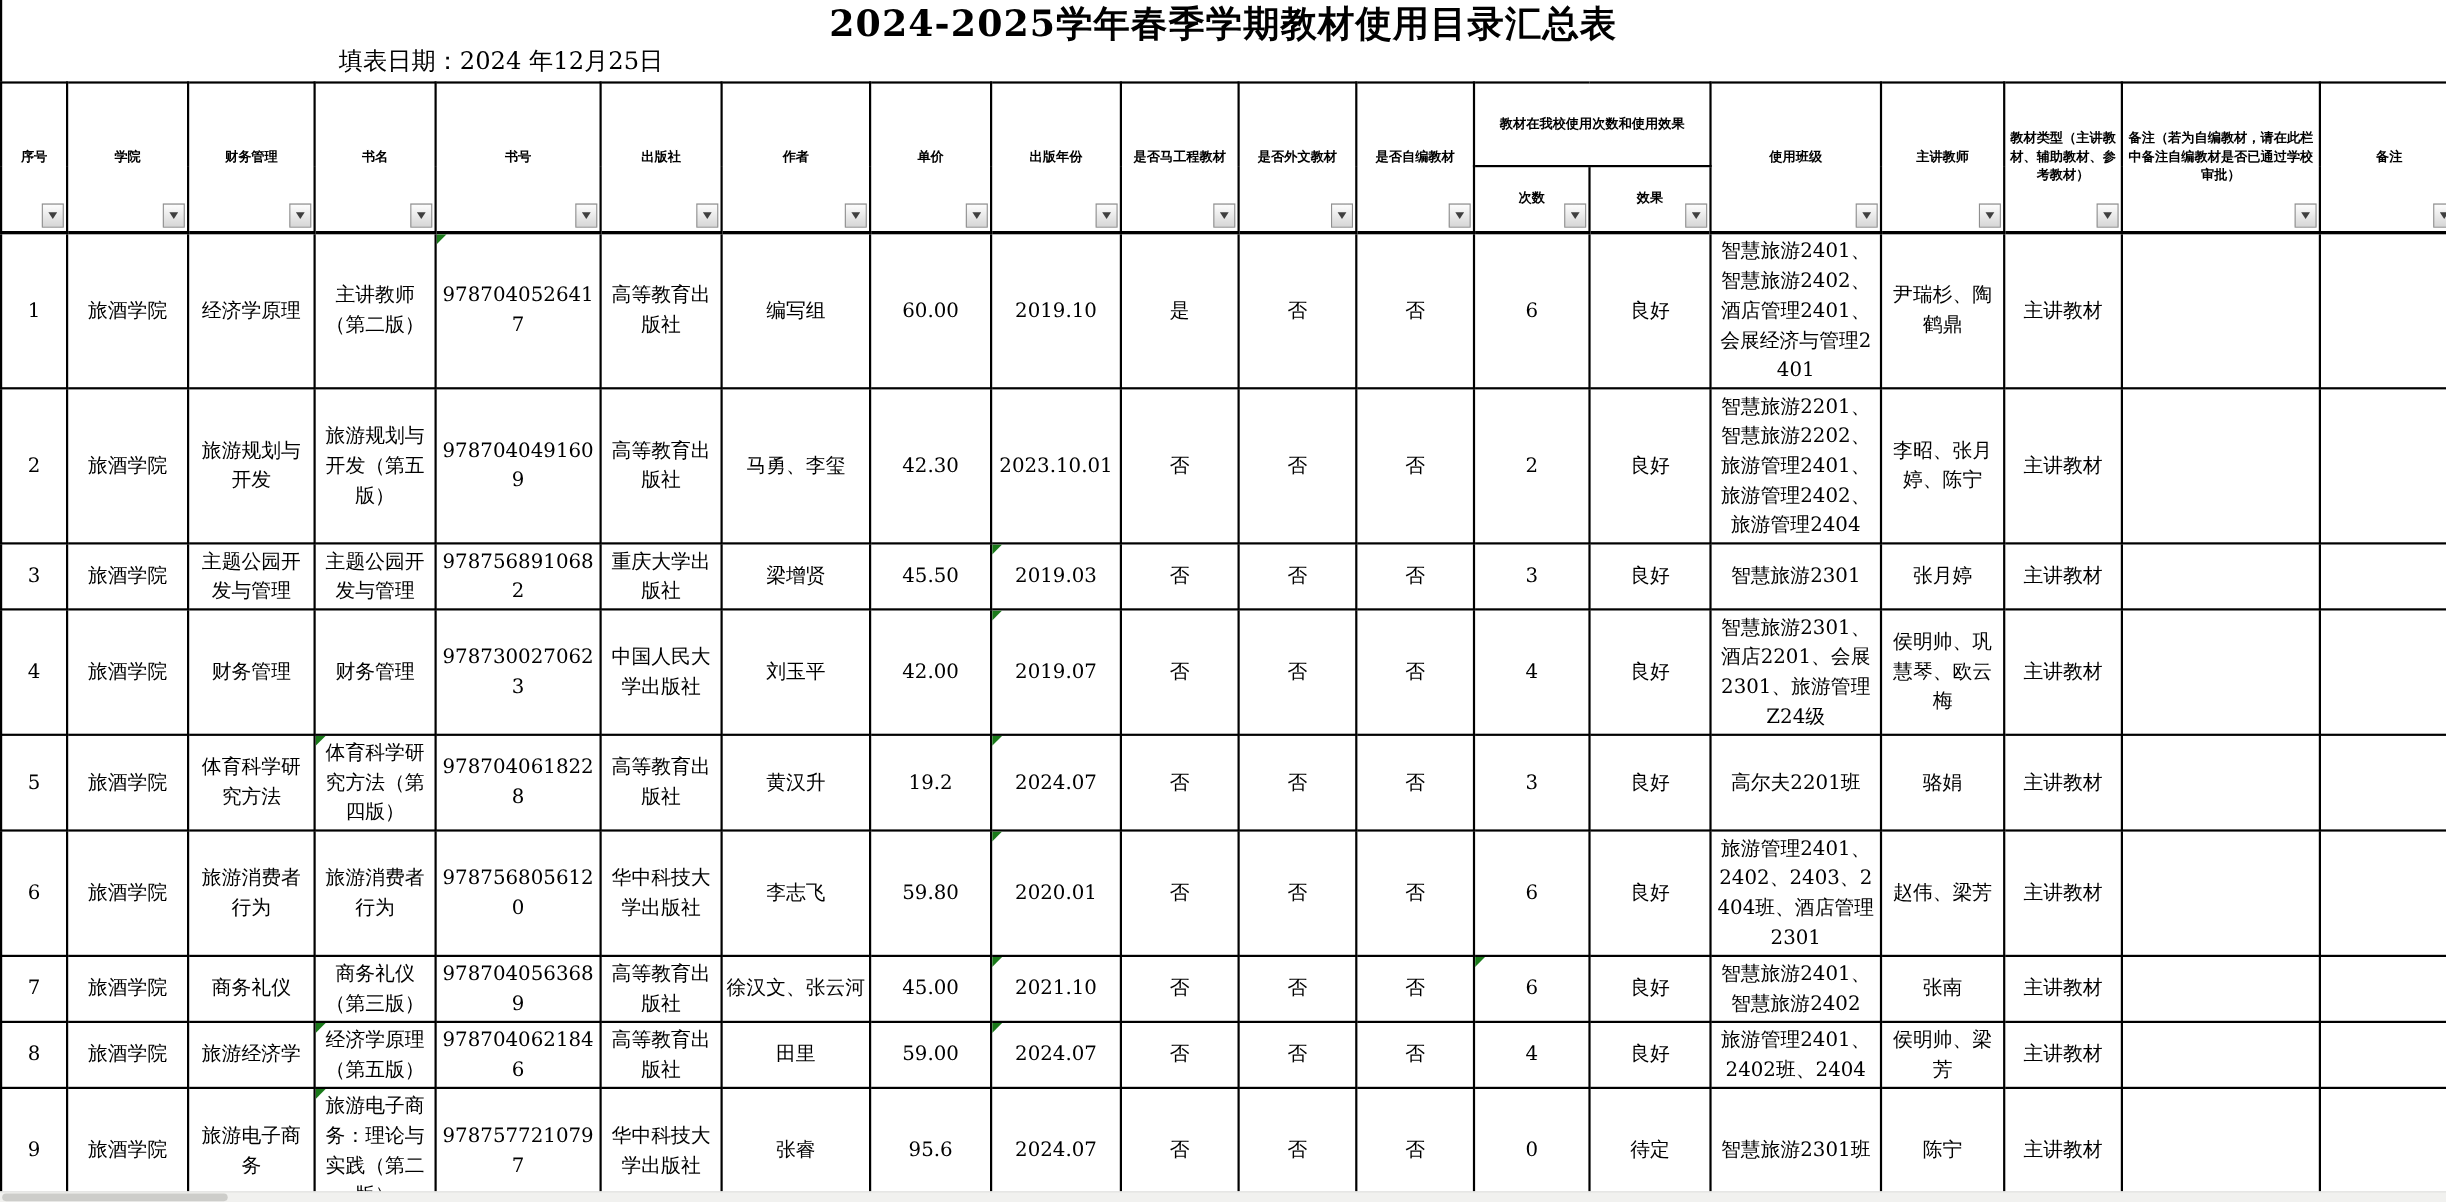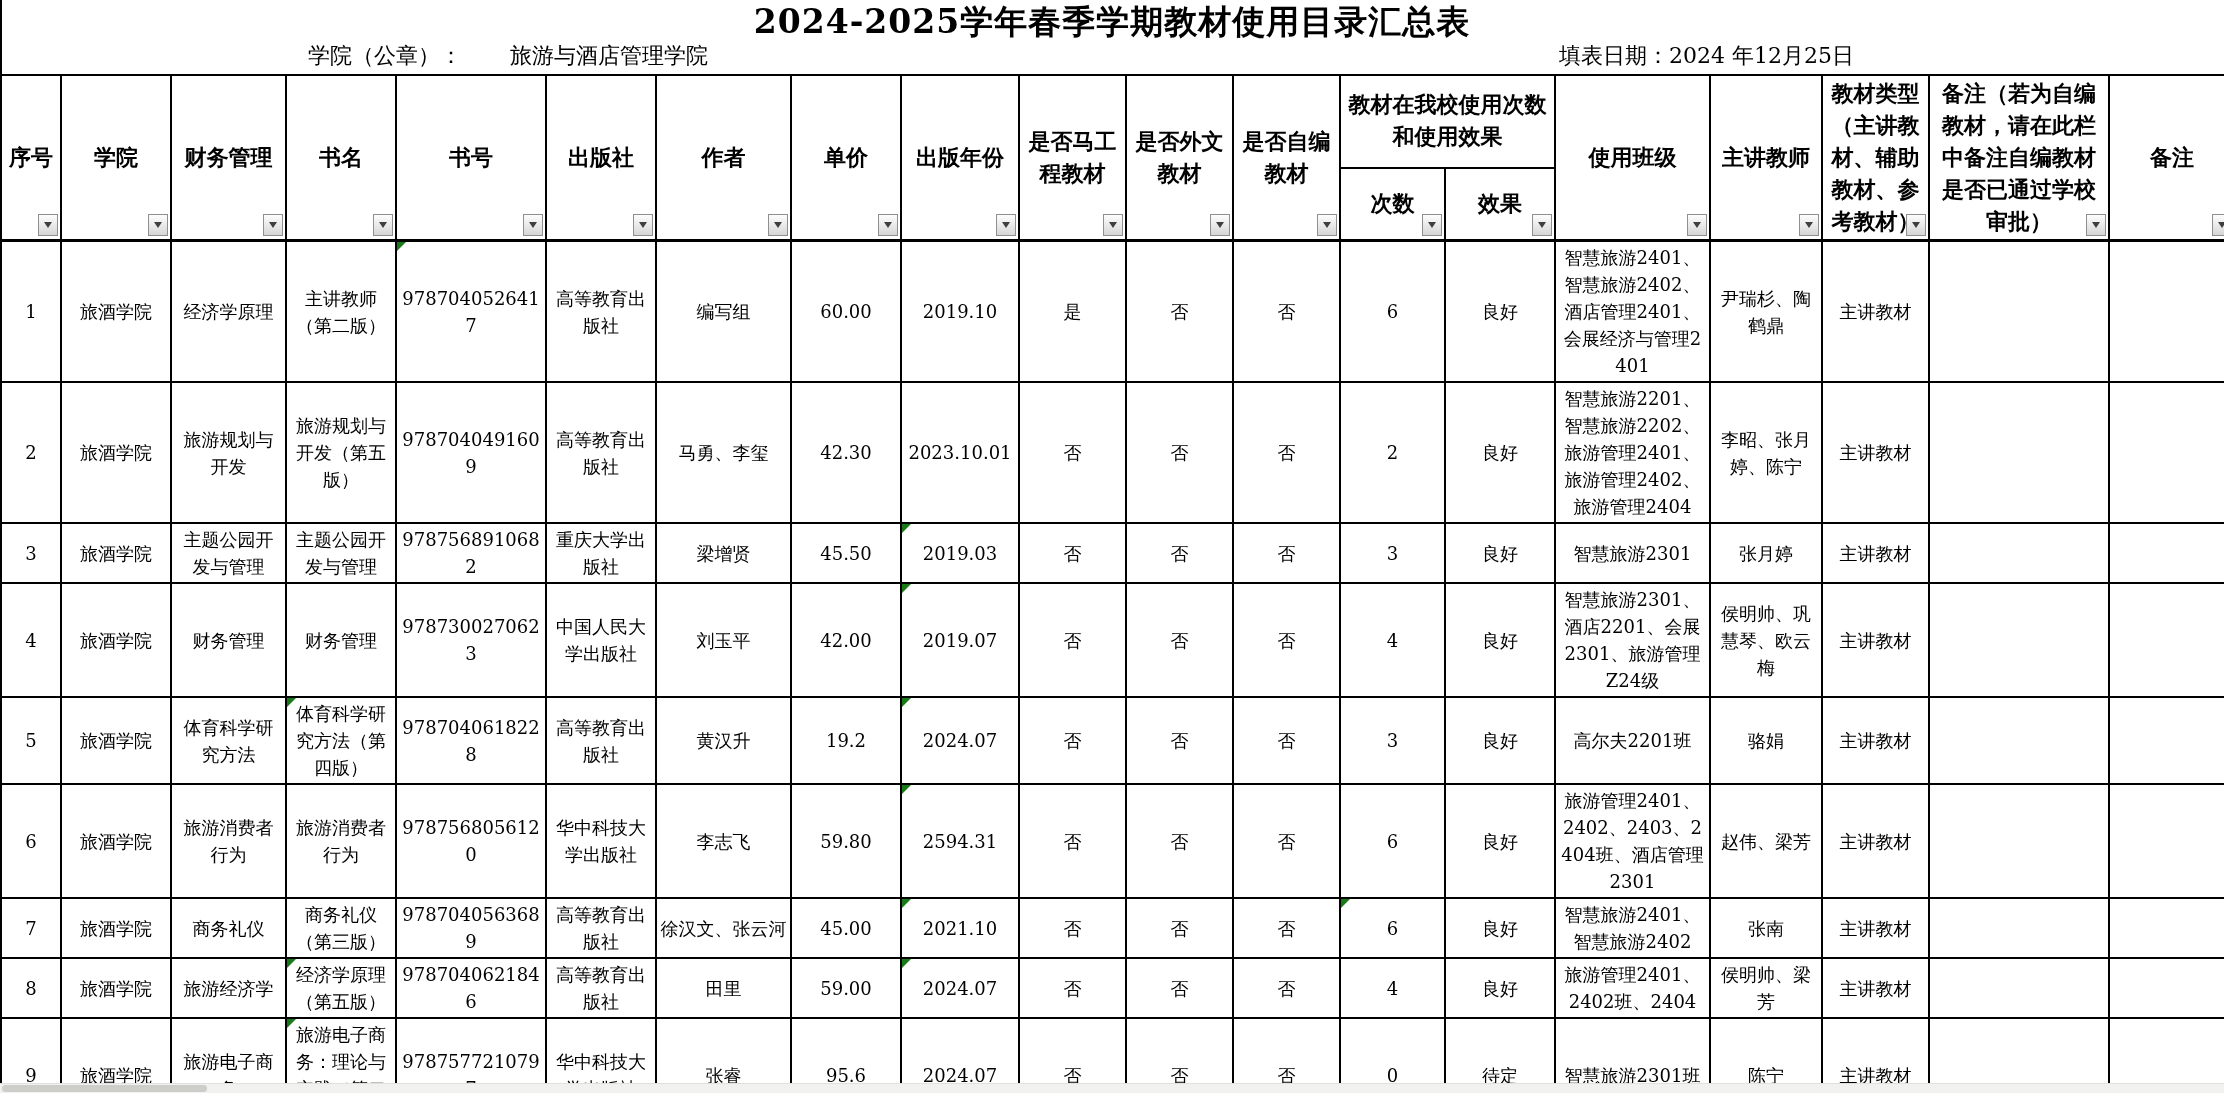--- a/index.html
+++ b/index.html
@@ -16,21 +16,21 @@
   .meta-row{
     height:32px;display:flex;justify-content:space-between;align-items:flex-end;
     font-size:22px;padding:0 370px 3px 308px;box-sizing:border-box;
   }
   .meta-row .value{margin-left:48px}
   table{border-collapse:collapse;table-layout:fixed;width:2224px}
   th,td{
     border:2px solid #000;text-align:center;vertical-align:middle;
     padding:2px 3px;position:relative;overflow:hidden;word-break:break-all;
   }
-  thead th{font-size:22px;font-weight:bold;line-height:1.45;border-bottom-width:3px}
+  thead th{font-size:12px;font-weight:bold;line-height:1.45;border-bottom-width:3px}
   thead th.group{border-bottom-width:2px}
   thead tr.subrow th{border-top-width:2px}
   thead tr:first-child{height:76px}
   thead tr.subrow{height:60px}
   tbody td{font-size:18px;line-height:1.5}
   tbody tr:nth-child(1){height:135px}
   tbody tr:nth-child(2){height:125px}
   tbody tr:nth-child(3){height:58px}
   tbody tr:nth-child(4){height:98px}
   tbody tr:nth-child(5){height:87px}
@@ -57,23 +57,20 @@
 </style>
 </head>
 <body>
 
 <div class="sheet-left-edge"></div>
 
 <div class="title">2024-2025学年春季学期教材使用目录汇总表</div>
 
 <div class="meta-row">
   <div>
-    <span>学院（公章）：</span><span class="value">旅游与酒店管理学院</span>
-  </div>
-  <div>
     <span>填表日期：</span><span>2024 年12月25日</span>
   </div>
 </div>
 
 <table>
   <colgroup>
     <col style="width:60px">
       <col style="width:110px">
       <col style="width:115px">
       <col style="width:110px">
@@ -265,21 +262,21 @@
       </tr>
       <tr>
         <td><span>6</span></td>
         <td><span>旅酒学院</span></td>
         <td><span>旅游消费者行为</span></td>
         <td><span>旅游消费者行为</span></td>
         <td><span>9787568056120</span></td>
         <td><span>华中科技大学出版社</span></td>
         <td><span>李志飞</span></td>
         <td><span>59.80</span></td>
-        <td><span class="flag" style="border-top-color: rgb(26, 122, 26);"></span><span>2594.31</span></td>
+        <td><span class="flag" style="border-top-color: rgb(26, 122, 26);"></span><span>2020.01</span></td>
         <td><span>否</span></td>
         <td><span>否</span></td>
         <td><span>否</span></td>
         <td><span>6</span></td>
         <td><span>良好</span></td>
         <td><span>旅游管理2401、2402、2403、2404班、酒店管理2301</span></td>
         <td><span>赵伟、梁芳</span></td>
         <td><span>主讲教材</span></td>
         <td><span></span></td>
         <td><span></span></td>

